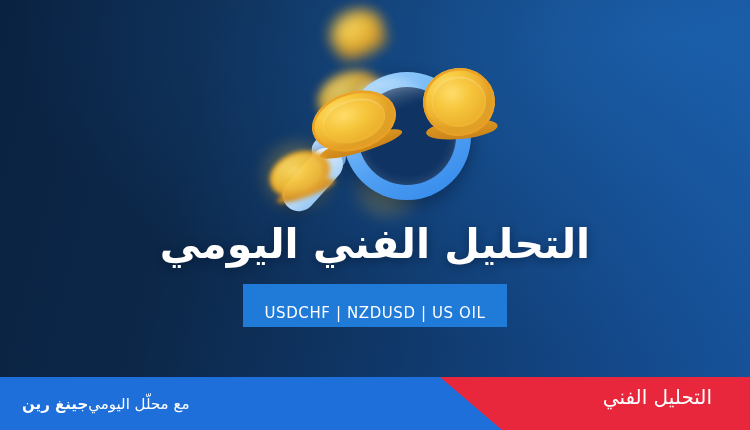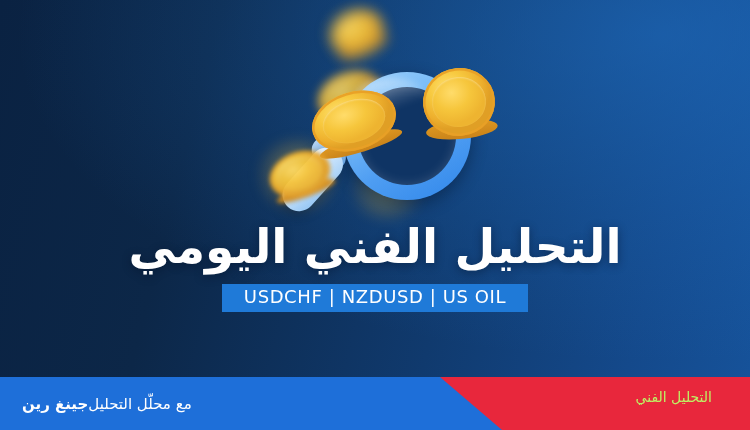--- a/index.html
+++ b/index.html
@@ -141,42 +141,42 @@
     background:linear-gradient(100deg, #bad9f9 0%, #8cc0f2 55%, #69aaec 100%);
   }
 
   
   .title {
     position:absolute;
     left:0; right:0; top:222px;
     text-align:center;
     direction:rtl;
     color:#ffffff;
-    font-size:47px;
+    font-size:41px;
     line-height:1.08;
     font-weight:700;
     letter-spacing:0px;
     text-shadow:0 2px 10px rgba(3,16,36,0.45);
     white-space:nowrap;
   }
 
   
   .badge-wrap {
     position:absolute;
     left:0; right:0; top:284px;
     text-align:center;
   }
   .badge {
     display:inline-block;
     background:#1f7ad8;
     color:#ffffff;
-    font-size:18px;
+    font-size:15px;
     font-weight:400;
     letter-spacing:.6px;
-    padding:2px 22px 5px;
+    padding:20px 22px 5px;
     white-space:nowrap;
   }
 
   
   .bottom-bar {
     position:absolute;
     left:0; right:0; bottom:0;
     height:53px;
     background:#1e6fd9;
     overflow:hidden;
@@ -200,22 +200,22 @@
     z-index:3;
   }
   .bar-left-text .lead { font-weight:400; }
   .bar-left-text .analyst { font-weight:700; }
 
   .bar-right-text {
     position:absolute;
     right:38px; top:0; height:39px;
     display:flex; align-items:center;
     direction:rtl;
-    color:#bef264;
-    font-size:14px;
+    color:#ffffff;
+    font-size:20px;
     white-space:nowrap;
     z-index:3;
   }
 </style>
 </head>
 <body>
 
 <div class="banner">
 
   <div class="hero">
@@ -273,20 +273,20 @@
   <div class="title">التحليل الفني اليومي</div>
 
   <div class="badge-wrap">
     <span class="badge">USDCHF | NZDUSD | US OIL</span>
   </div>
 
   <div class="bottom-bar">
     <div class="bar-red"></div>
 
     <div class="bar-left-text">
-      <span class="lead">مع محلّل التحليل</span>
+      <span class="lead">مع محلّل اليومي</span>
       <span class="analyst">جينغ رين</span>
     </div>
 
     <div class="bar-right-text">التحليل الفني</div>
   </div>
 
 </div>
 
 </body></html>

